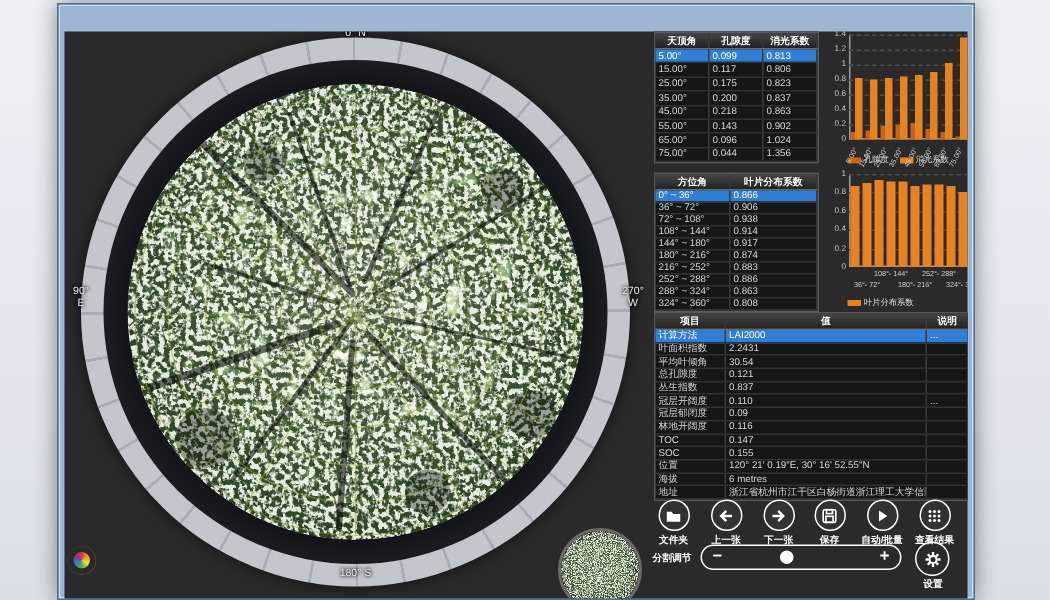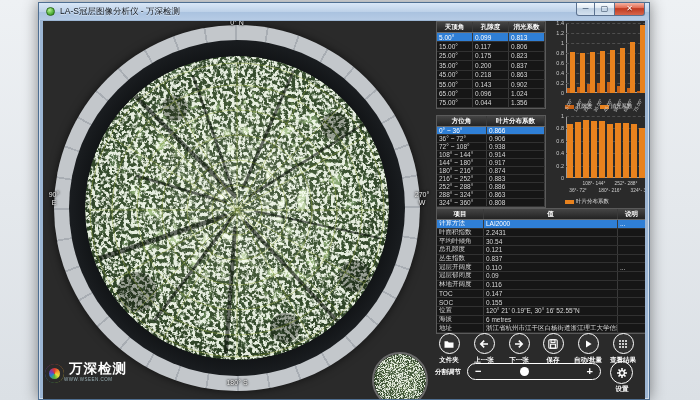--- a/index.html
+++ b/index.html
@@ -72,29 +72,20 @@
              background:conic-gradient(#e03a2f,#f2a02a,#e8e03a,#55b33a,#2a7fd0,#7a3ab0,#e03a2f);
              box-shadow:inset 0 0 0 4px rgba(42,42,42,1) ;}
   .logo-text{margin-left:5px;color:#fff;font-size:13.5px;font-weight:bold;letter-spacing:1px;line-height:16px;}
   .logo-sub{font-size:4.5px;color:#9ab0b6;font-weight:normal;letter-spacing:.5px;}
 </style>
 </head>
 <body>
 
 <div class="desktop">
   <div class="window">
-    <div class="titlebar">
-      <span class="app-icon"></span>
-      <span class="title">LA-S冠层图像分析仪 - 万深检测</span>
-      <div class="win-controls">
-        <div class="wbtn min">─</div>
-        <div class="wbtn max">▢</div>
-        <div class="wbtn close">✕</div>
-      </div>
-    </div>
 
     <div class="content">
 
       <div class="ring"></div>
       <div class="lens"></div>
       <div class="photo-wrap">
         <svg width="304" height="304" viewBox="0 0 304 304">
           <defs>
             <radialGradient id="sky" cx="0.5" cy="0.47" r="0.56">
               <stop offset="0" stop-color="#f4f8ec"></stop>
@@ -496,21 +487,17 @@
           <g clip-path="url(#clipc)">
             <circle cx="152" cy="152" r="152" fill="url(#sky)"></circle>
             <rect width="304" height="304" filter="url(#fol)" opacity="0.85"></rect>
             <rect width="304" height="304" filter="url(#glint)" opacity="0.9"></rect>
           </g>
         </svg>
       </div>
 
       <div class="logo">
         <div class="logo-icon"></div>
-        <div>
-          <div class="logo-text">万深检测</div>
-          <div class="logo-sub">WWW.WSEEN.COM</div>
-        </div>
       </div>
 
     </div>
   </div>
 </div>
 
 </body></html>

